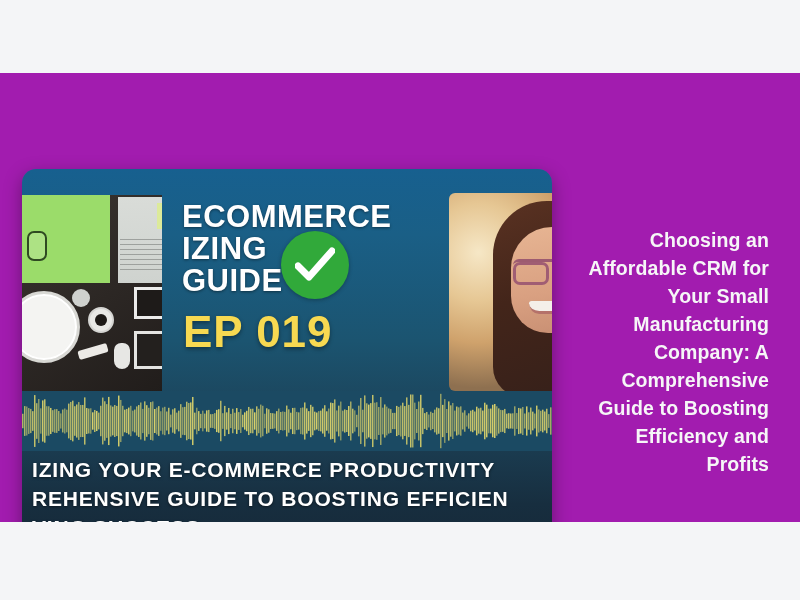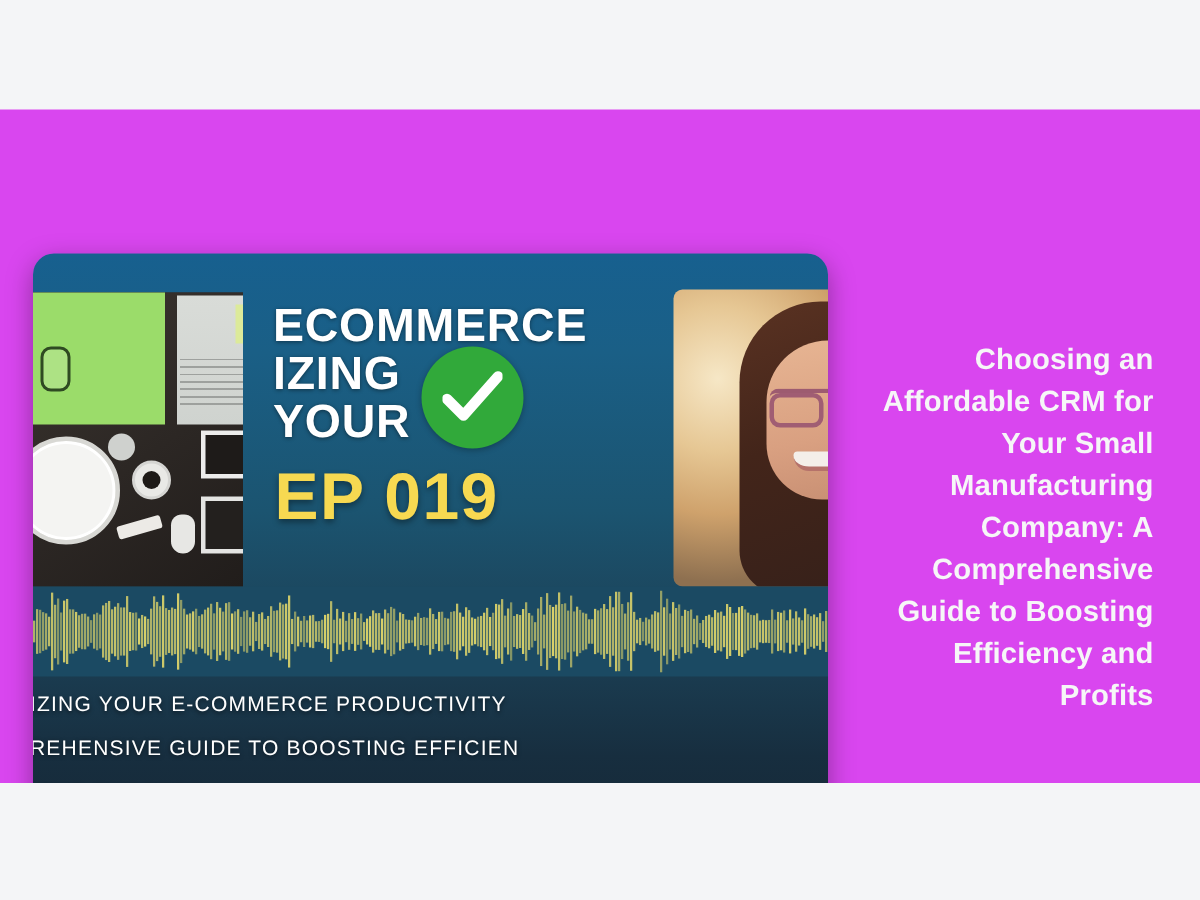--- a/index.html
+++ b/index.html
@@ -21,21 +21,21 @@
     position: absolute;
     left: 0; top: 0;
     width: 800px; height: 73px;
     background: #f4f5f7;
   }
 
   #content-band {
     position: absolute;
     left: 0; top: 73px;
     width: 800px; height: 449px;
-    background: #d946ef;
+    background: #a21caf;
   }
 
   #page-bottom-band {
     position: absolute;
     left: 0; top: 522px;
     width: 800px; height: 78px;
     background: #f4f5f7;
   }
 
   
@@ -273,25 +273,25 @@
   }
   .waveform .bars {
     position: absolute;
     left: 0; top: 0;
     width: 530px; height: 60px;
   }
 
   
   .overlay-text {
     position: absolute;
-    left: 0; top: 286px;
+    left: 12px; top: 286px;
     width: 568px;
     color: #ffffff;
-    font-weight: normal;
-    font-size: 14px;
+    font-weight: bold;
+    font-size: 21px;
     line-height: 29px;
     letter-spacing: 0.8px;
     text-shadow: 0 1px 3px rgba(0,0,0,0.55);
     white-space: nowrap;
   }
   .overlay-text .line { display: block; margin-left: -2px; }
 
   .cover-rule {
     position: absolute;
     left: 0; top: 374px;
@@ -343,21 +343,21 @@
 
         <div class="tablet-shape"></div>
         <div class="pen-shape"></div>
         <div class="mouse-shape"></div>
         <div class="notebook-shape"></div>
       </div>
 
       <div class="wordmark">
         <span class="line">ECOMMERCE</span>
         <span class="line">IZING</span>
-        <span class="line">YOUR</span>
+        <span class="line">GUIDE</span>
       </div>
 
       <div class="check-badge">
         <svg width="40" height="36" viewBox="0 0 40 36" aria-hidden="true">
           <path d="M3 19 L14 30 L37 4" fill="none" stroke="#ffffff" stroke-width="7" stroke-linecap="round" stroke-linejoin="round"></path>
         </svg>
       </div>
 
       <div class="episode-number">EP 019</div>
 

